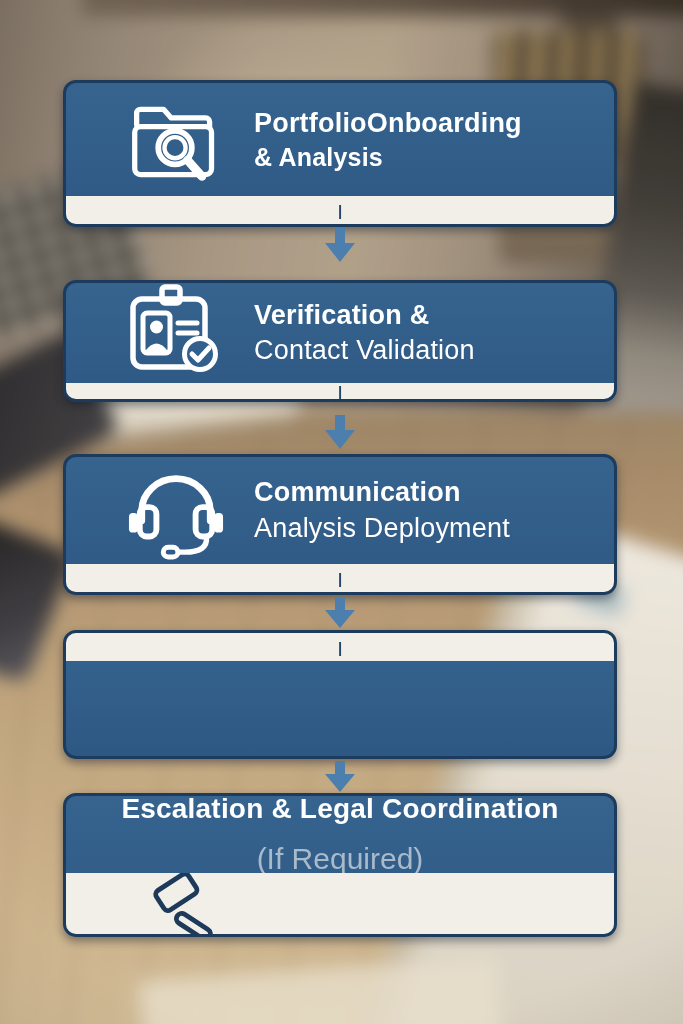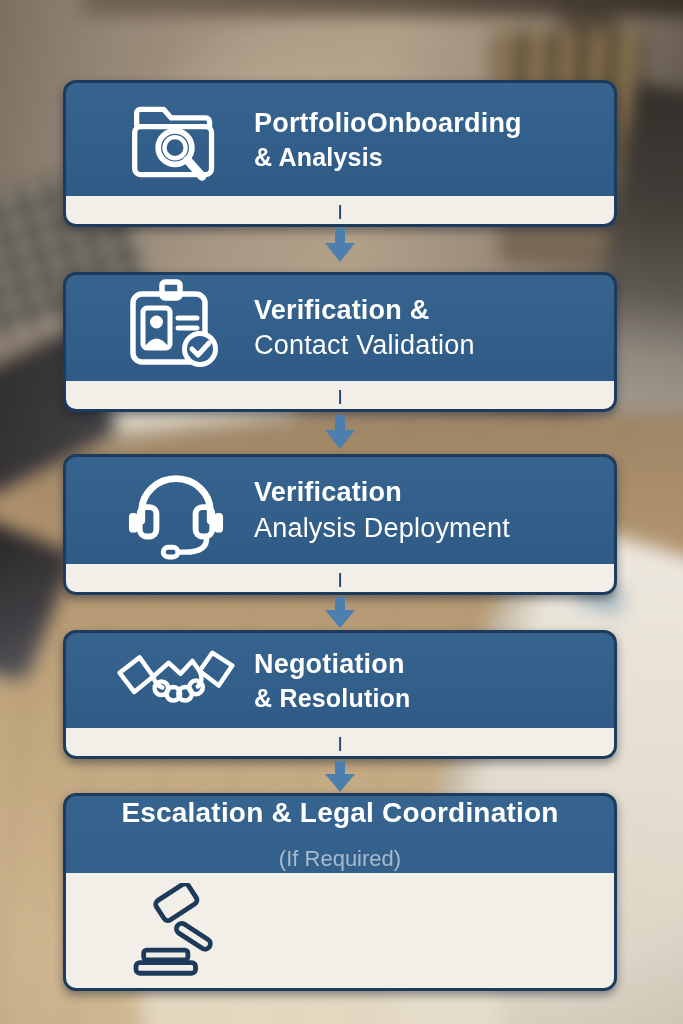--- a/index.html
+++ b/index.html
@@ -49,37 +49,37 @@
 
   
   .card{
     position:absolute;left:63px;width:554px;box-sizing:border-box;
     border:3px solid #1c3b5d;border-radius:13px;overflow:hidden;
     background:linear-gradient(180deg,#36648f,#2e5884);
     box-shadow:0 4px 10px rgba(15,25,40,.45);
     display:flex;flex-direction:column;
   }
   .c1{top:80px;height:147px;}
-  .c2{top:272px;height:140px;}
+  .c2{top:280px;height:122px;}
   .c3{top:454px;height:141px;}
   .c4{top:630px;height:129px;}
-  .c5{top:793px;height:198px;}
+  .c5{top:793px;height:144px;}
   .card-main{flex:1;display:flex;align-items:center;padding-left:50px;}
   .icon{width:120px;flex:0 0 120px;display:flex;align-items:center;justify-content:center;}
   .titles{margin-left:18px;color:#fff;}
   .t1{font-size:27px;font-weight:700;line-height:1.3;letter-spacing:.2px;}
   .t2{font-size:27px;font-weight:400;line-height:1.3;letter-spacing:.2px;}
   .t2.smaller{font-size:25px;font-weight:600;}
   .card-strip{height:28px;background:#f2efe8;display:flex;align-items:center;justify-content:center;}
   .stub{color:#24466a;font-size:15px;font-weight:700;line-height:1;}
   .arrow{position:absolute;left:322px;}
   
   .final-header{height:77px;display:flex;flex-direction:column;align-items:center;justify-content:center;}
   .ft1{color:#fff;font-size:28px;font-weight:700;letter-spacing:.2px;line-height:1.15;}
-  .ft2{color:#a9bacb;font-size:22px;font-weight:400;margin-top:16px;}
+  .ft2{color:#a9bacb;font-size:30px;font-weight:400;margin-top:16px;}
   .final-body{flex:1;background:#f2efe8;display:flex;align-items:center;padding-left:58px;}
 </style>
 </head>
 <body>
 
 <div class="stage">
 
   <div class="photo">
     <div class="ph-wall"></div>
     <div class="ph-wall-patch"></div>
@@ -166,55 +166,36 @@
           <path d="M20,60 v-10 a35,33 0 0 1 70,0 v10" stroke-width="7"></path>
           <rect x="7" y="52" width="9" height="20" rx="4" fill="#ffffff" stroke="none"></rect>
           <rect x="18" y="46" width="17" height="30" rx="7"></rect>
           <rect x="75" y="46" width="17" height="30" rx="7"></rect>
           <rect x="94" y="52" width="9" height="20" rx="4" fill="#ffffff" stroke="none"></rect>
           <path d="M86,76 q2,16 -22,16 h-6" stroke-width="5.5"></path>
           <rect x="42" y="87" width="15" height="10" rx="5" stroke-width="5"></rect>
         </svg>
       </span>
       <div class="titles">
-        <div class="t1">Verification</div>
+        <div class="t1">Communication</div>
         <div class="t2">Analysis Deployment</div>
       </div>
     </div>
     <div class="card-strip">
       <span class="stub">|</span>
     </div>
   </section>
 
   <div class="arrow" style="top:597px">
     <svg width="36" height="31" viewBox="0 0 36 31">
         <path d="M13 0 h10 v13 h10 L18 31 L3 13 h10 Z" fill="#4d7fae"></path>
       </svg>
   </div>
 
   <section class="card c4">
-    <div class="card-main">
-      <span class="icon">
-        <svg width="122" height="78" viewBox="0 0 132 82" fill="none" stroke="#ffffff" stroke-width="5" stroke-linecap="round" stroke-linejoin="round">
-          <path d="M4,32 L26,15 L41,36 L20,53 Z"></path>
-          <path d="M128,24 L106,10 L92,30 L113,46 Z"></path>
-          <path d="M41,36 L58,21 L71,33 L84,19 L92,30"></path>
-          <circle cx="50" cy="49" r="7.5"></circle>
-          <circle cx="63" cy="55" r="7.5"></circle>
-          <circle cx="76" cy="55" r="7.5"></circle>
-          <circle cx="88" cy="48" r="7.5"></circle>
-          <path d="M41,36 q2,9 10,12"></path>
-          <path d="M92,30 q5,11 -2,17"></path>
-        </svg>
-      </span>
-      <div class="titles">
-        <div class="t1">Negotiation</div>
-        <div class="t2 smaller">&amp; Resolution</div>
-      </div>
-    </div>
     <div class="card-strip">
       <span class="stub">|</span>
     </div>
   </section>
 
   <div class="arrow" style="top:761px">
     <svg width="36" height="31" viewBox="0 0 36 31">
         <path d="M13 0 h10 v13 h10 L18 31 L3 13 h10 Z" fill="#4d7fae"></path>
       </svg>
   </div>

